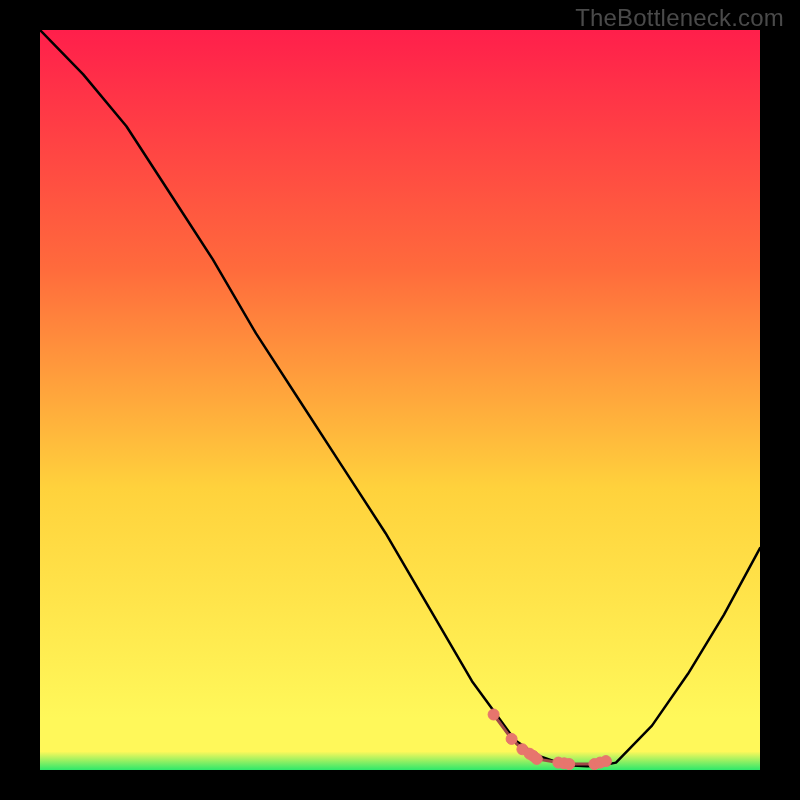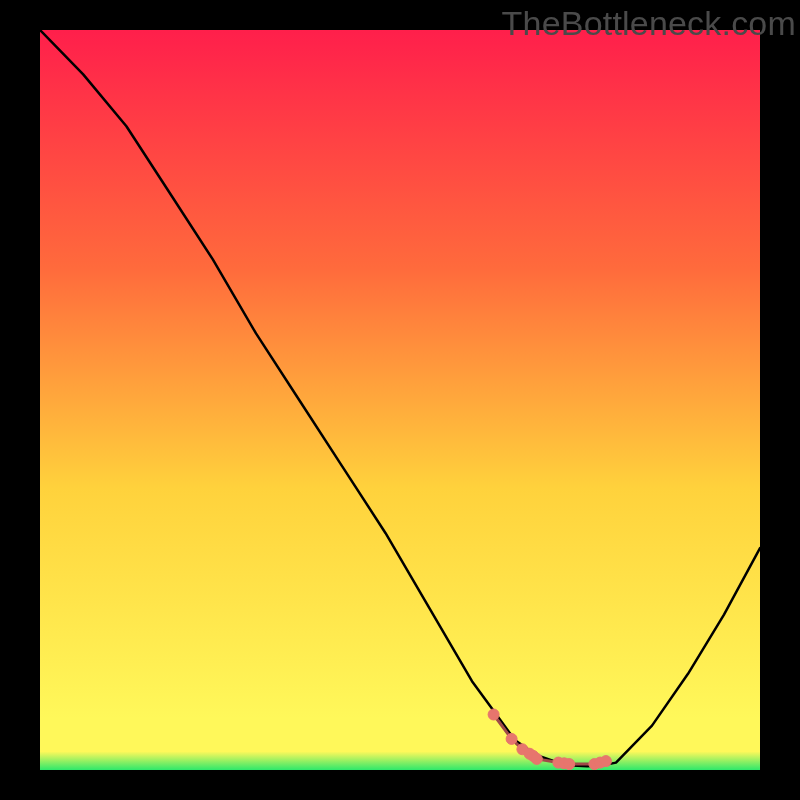--- a/index.html
+++ b/index.html
@@ -13,23 +13,23 @@
   }
   .frame {
     position: relative;
     width: 800px;
     height: 800px;
     background: #000;
   }
   .watermark {
     position: absolute;
     top: 4px;
-    right: 4px;
+    right: 16px;
     color: #4a4a4a;
-    font-size: 34px;
+    font-size: 24px;
     font-weight: 400;
     letter-spacing: 0.2px;
     z-index: 5;
   }
   .plot-area {
     position: absolute;
     left: 40px;
     top: 30px;
     width: 720px;
     height: 740px;

